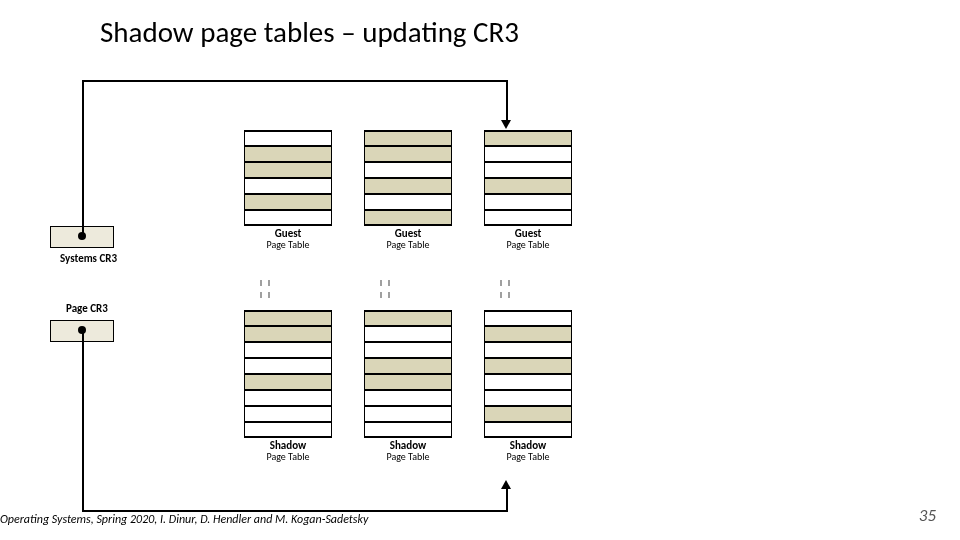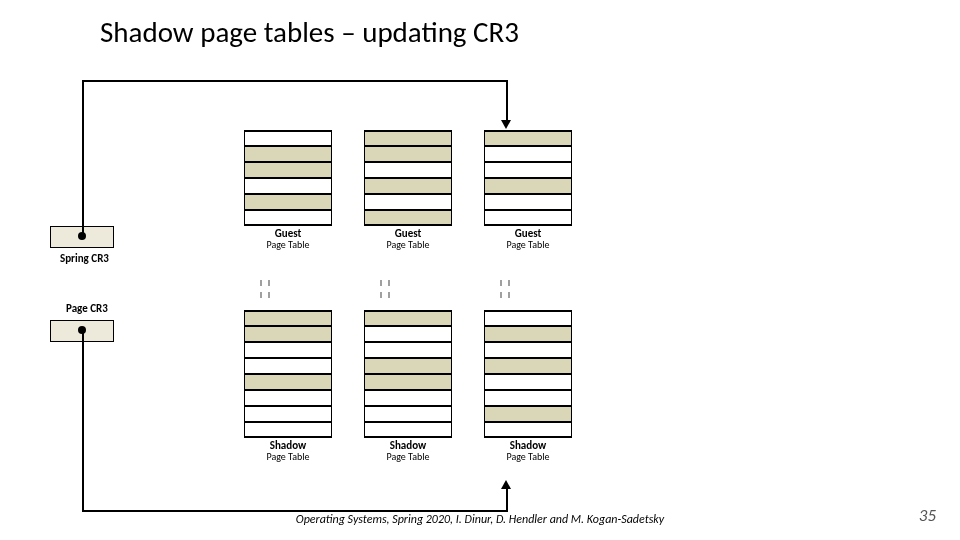--- a/index.html
+++ b/index.html
@@ -14,33 +14,33 @@
   .row { width: 100%; height: 16px; border: 1px solid #000; box-sizing: border-box; background: #fff; }
   .row.tan { background: #DAD6B8; }
   .row.top { border-top-width: 2px; }
   .row.bot { border-bottom-width: 2px; }
   .col-label { text-align: center; font-size: 11px; font-weight: 700; margin-top: 2px; line-height: 1.1; }
   .col-sublabel { text-align: center; font-size: 10px; line-height: 1.0; }
   .dashed { position: absolute; border-left: 2px dashed #A0A0A0; height: 18px; }
   .arrowline { position: absolute; background: #000; }
   .arrowhead-down { position: absolute; width: 0; height: 0; border-left: 5px solid transparent; border-right: 5px solid transparent; border-top: 9px solid #000; }
   .arrowhead-up { position: absolute; width: 0; height: 0; border-left: 5px solid transparent; border-right: 5px solid transparent; border-bottom: 9px solid #000; }
-  .footer { position: absolute; left: 0; bottom: 14px; width: 100%; text-align: center; font-size: 12px; font-style: italic; }
+  .footer { position: absolute; left: 0; bottom: 14px; width: 100%; text-align: left; font-size: 12px; font-style: italic; }
   .page-num { position: absolute; right: 24px; bottom: 14px; font-size: 17px; font-style: italic; color: #555; }
 </style>
 </head>
 <body>
 
 <div class="slide-title">Shadow page tables – updating CR3</div>
 
 <div class="diagram">
 
   <div class="cr3-box" style="left:-90px; top:156px;"></div>
   <div class="dot" style="left:-62px; top:162px;"></div>
-  <div class="vcr3-label" style="left:-80px; top:182px;">Spring CR3</div>
+  <div class="vcr3-label" style="left:-80px; top:182px;">Systems CR3</div>
 
   <div class="rcr3-label" style="left:-74px; top:232px;">Page CR3</div>
   <div class="cr3-box" style="left:-90px; top:250px;"></div>
   <div class="dot" style="left:-62px; top:256px;"></div>
 
   <div class="arrowline" style="left:-58px; top:10px; width:2px; height:156px;"></div>
   <div class="arrowline" style="left:-58px; top:10px; width:426px; height:2px;"></div>
   <div class="arrowline" style="left:366px; top:10px; width:2px; height:42px;"></div>
   <div class="arrowhead-down" style="left:361px; top:50px;"></div>
 

